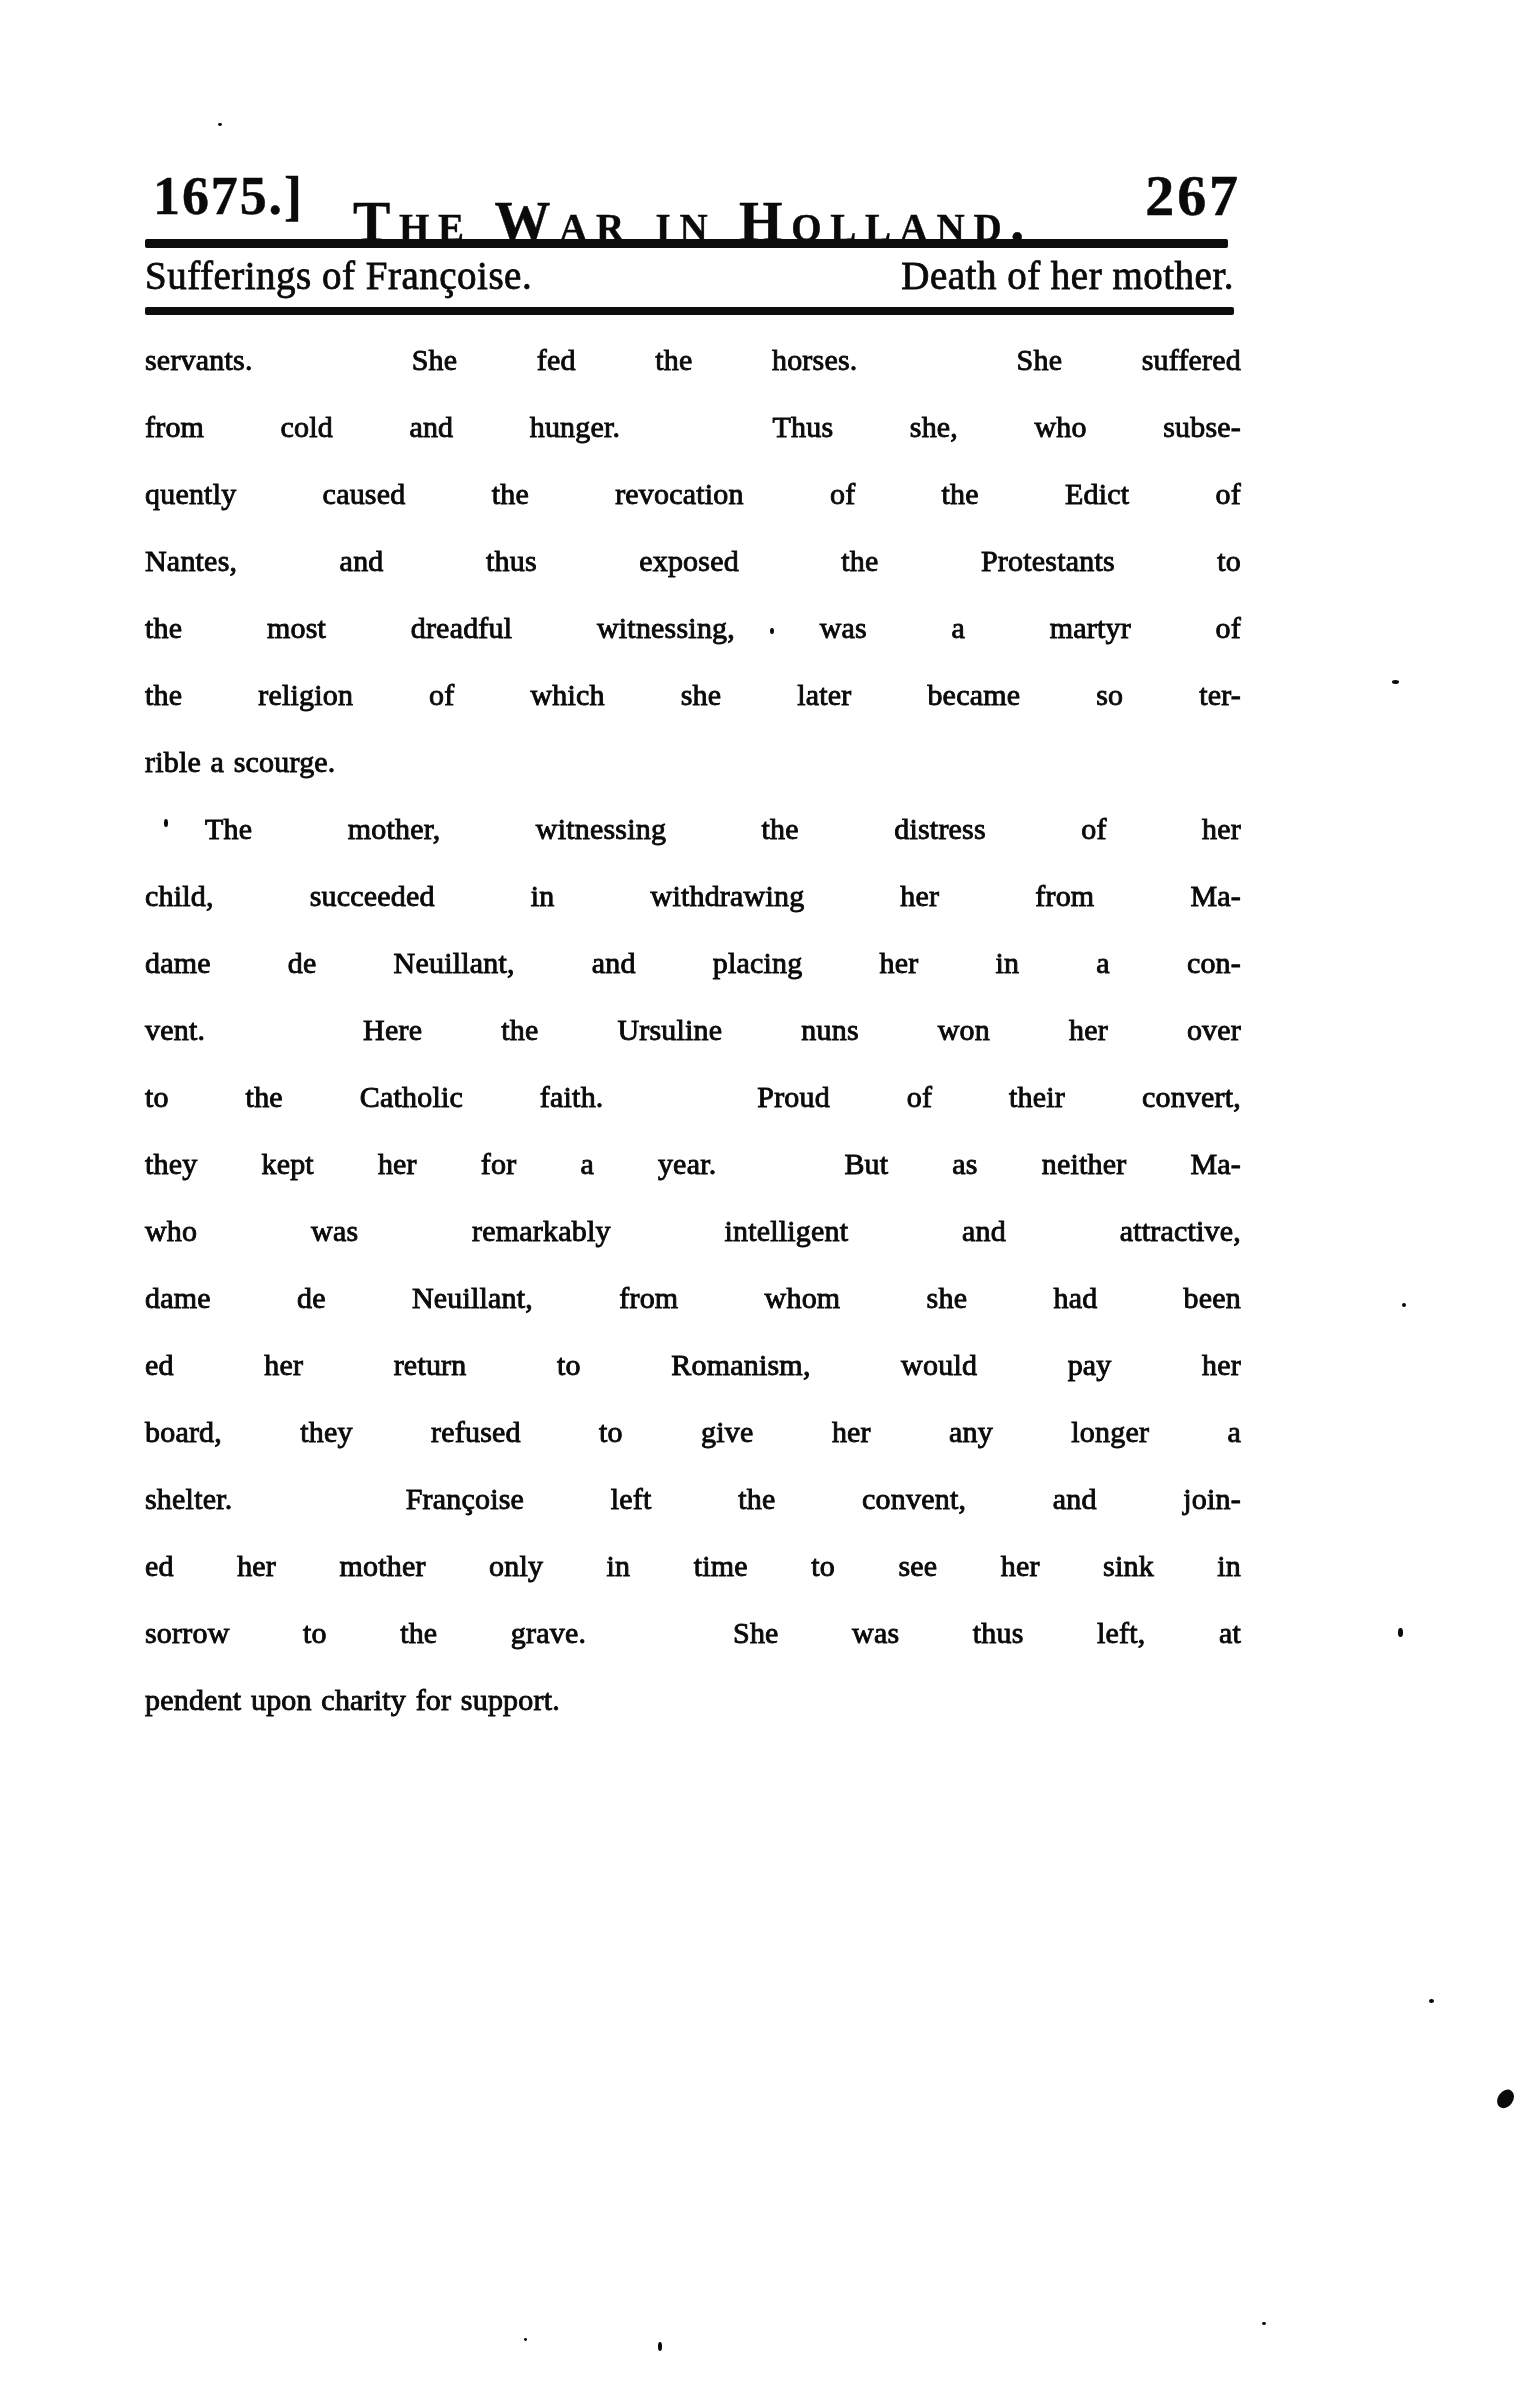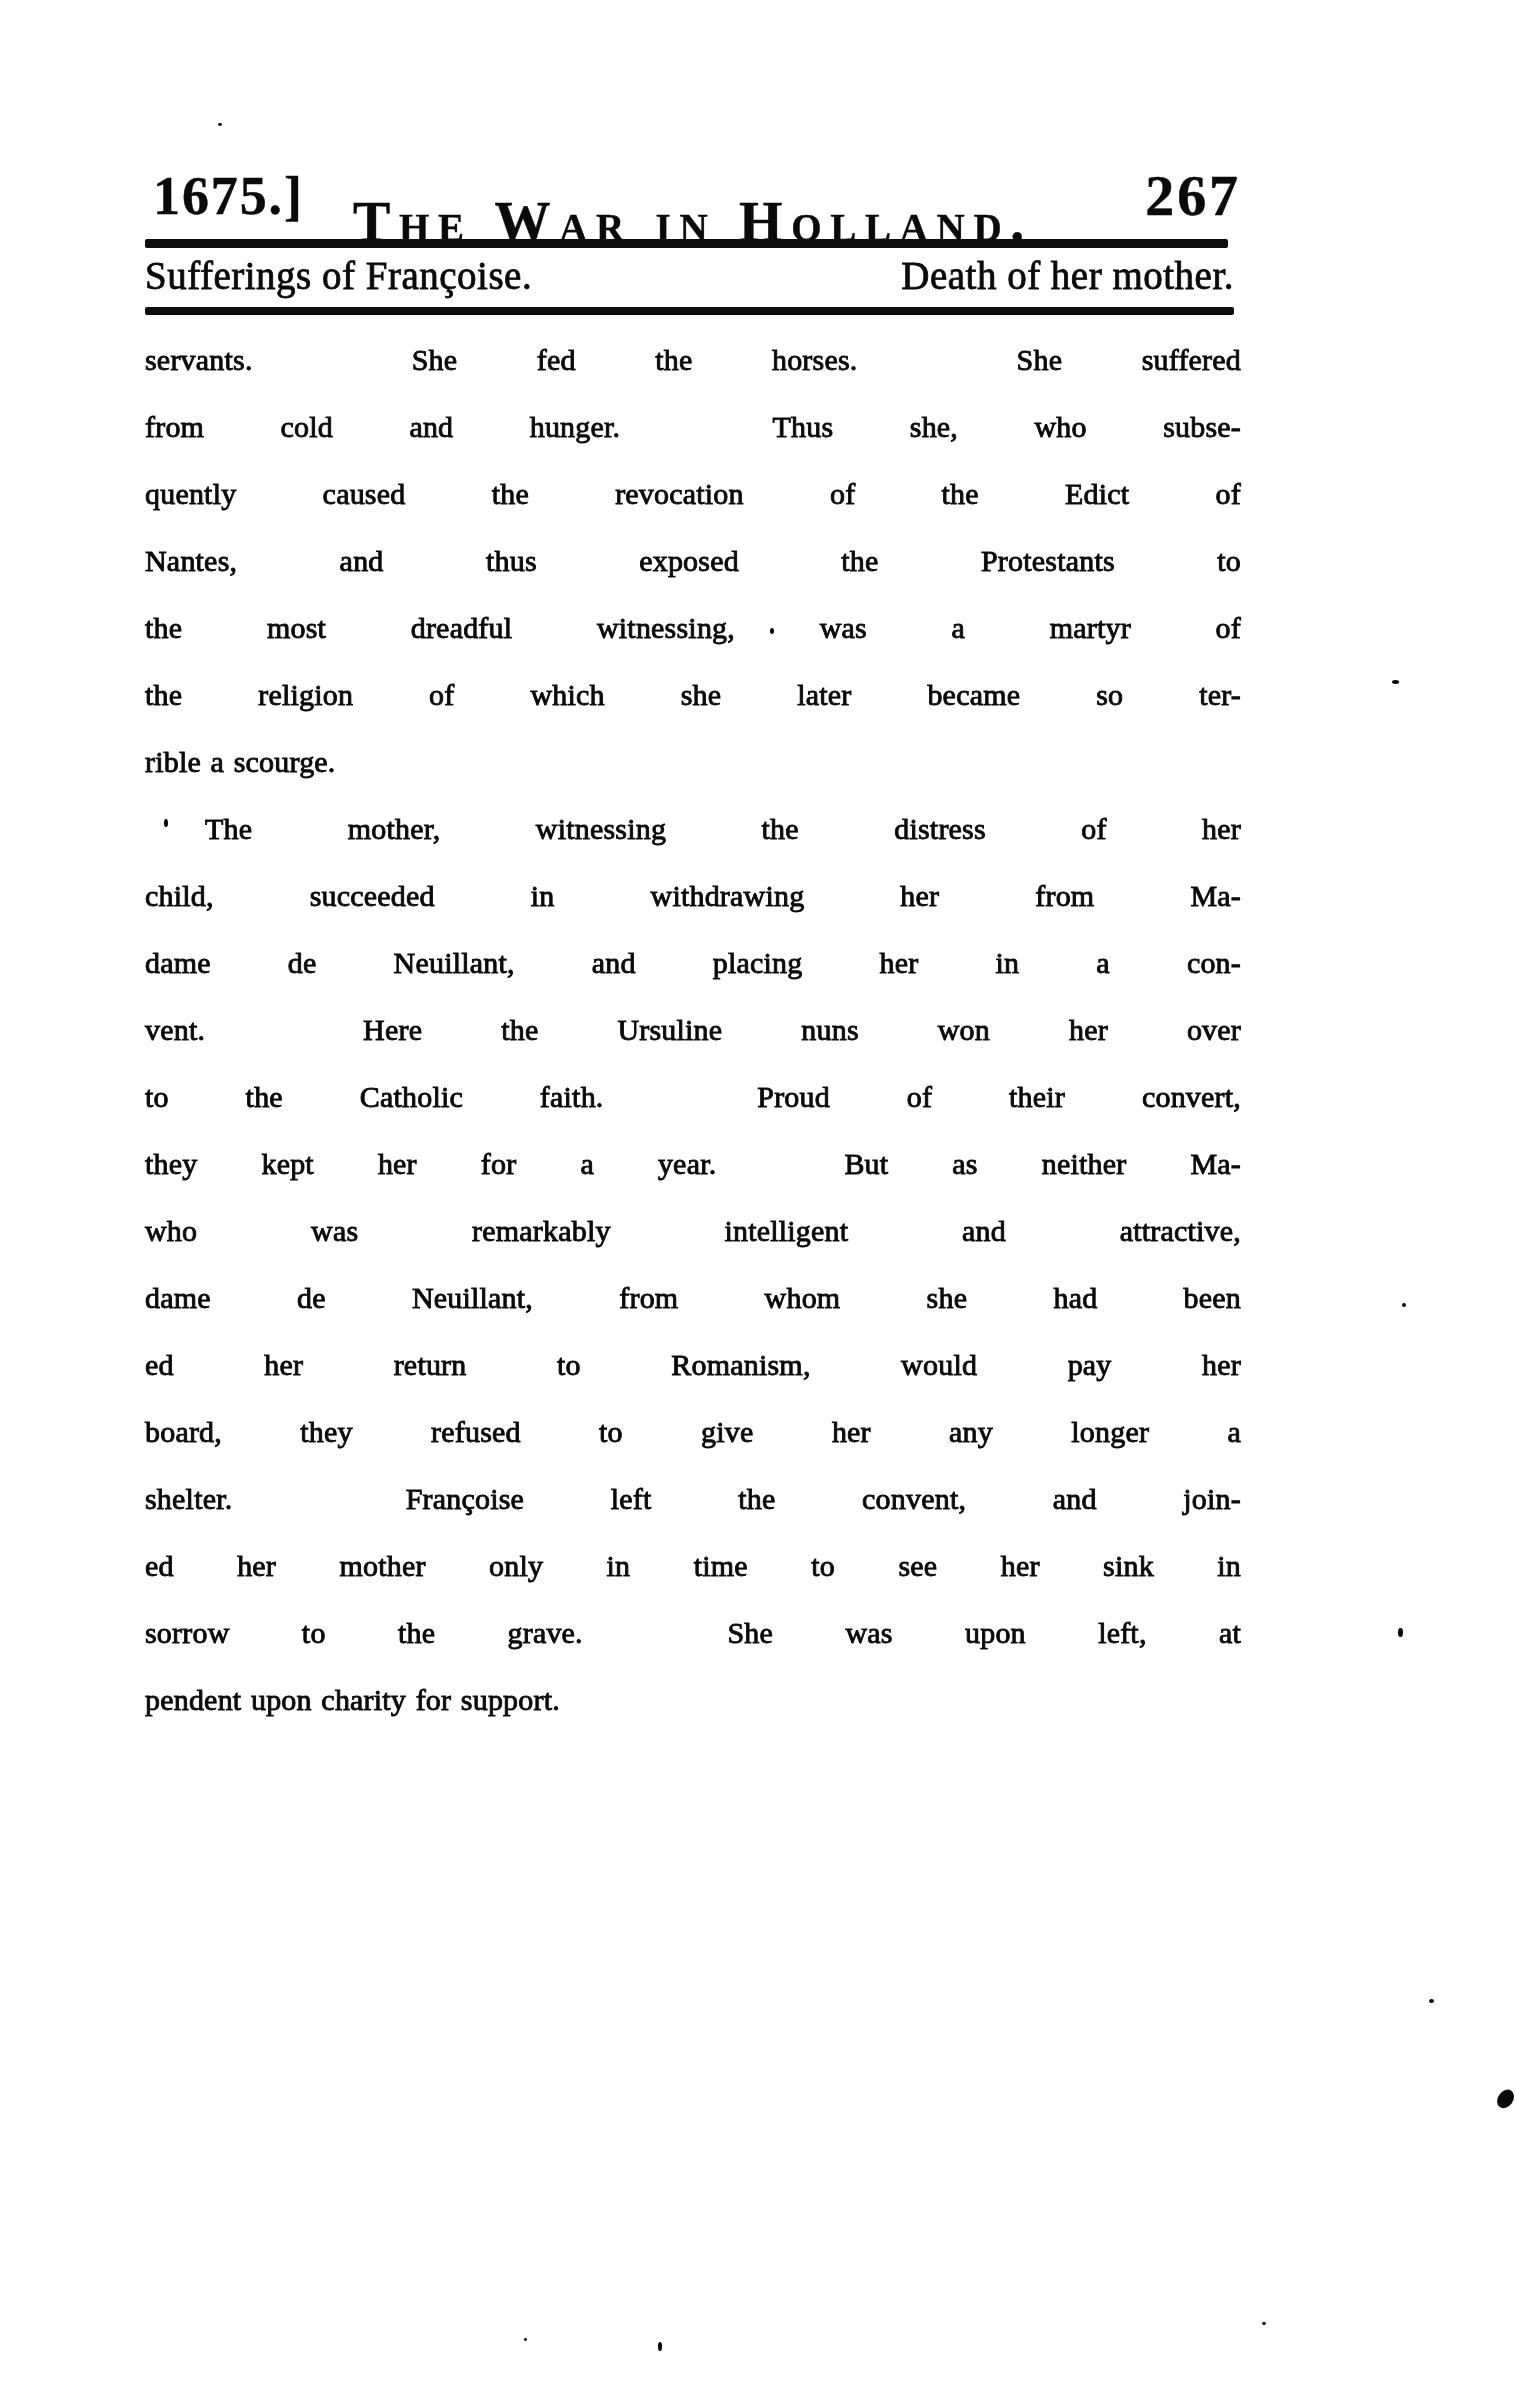--- a/index.html
+++ b/index.html
@@ -99,21 +99,21 @@
       <div class="bline">dame de Neuillant, and placing her in a con-</div>
       <div class="bline">vent.  Here the Ursuline nuns won her over</div>
       <div class="bline">to the Catholic faith.  Proud of their convert,</div>
       <div class="bline">they kept her for a year.  But as neither Ma-</div>
       <div class="bline">who was remarkably intelligent and attractive,</div>
       <div class="bline">dame de Neuillant, from whom she had been</div>
       <div class="bline">ed her return to Romanism, would pay her</div>
       <div class="bline">board, they refused to give her any longer a</div>
       <div class="bline">shelter.  Françoise left the convent, and join-</div>
       <div class="bline">ed her mother only in time to see her sink in</div>
-      <div class="bline">sorrow to the grave.  She was upon left, at</div>
+      <div class="bline">sorrow to the grave.  She was thus left, at</div>
       <div class="bline lastline">pendent upon charity for support.</div>
     </div>
 
   <div id="artifacts">
       <div class="speck" style="left: 218px; top: 123px; width: 3.9px; height: 2.9px;"></div>
       <div class="speck" style="left: 770px; top: 628px; width: 3.9px; height: 5.8px;"></div>
       <div class="speck" style="left: 1392px; top: 680px; width: 6.8px; height: 3.9px;"></div>
       <div class="speck" style="left: 164px; top: 819px; width: 3.9px; height: 7.7px;"></div>
       <div class="speck" style="left: 1402px; top: 1303px; width: 3.9px; height: 3.9px;"></div>
       <div class="speck" style="left: 1398px; top: 1628px; width: 4.8px; height: 8.7px;"></div>

